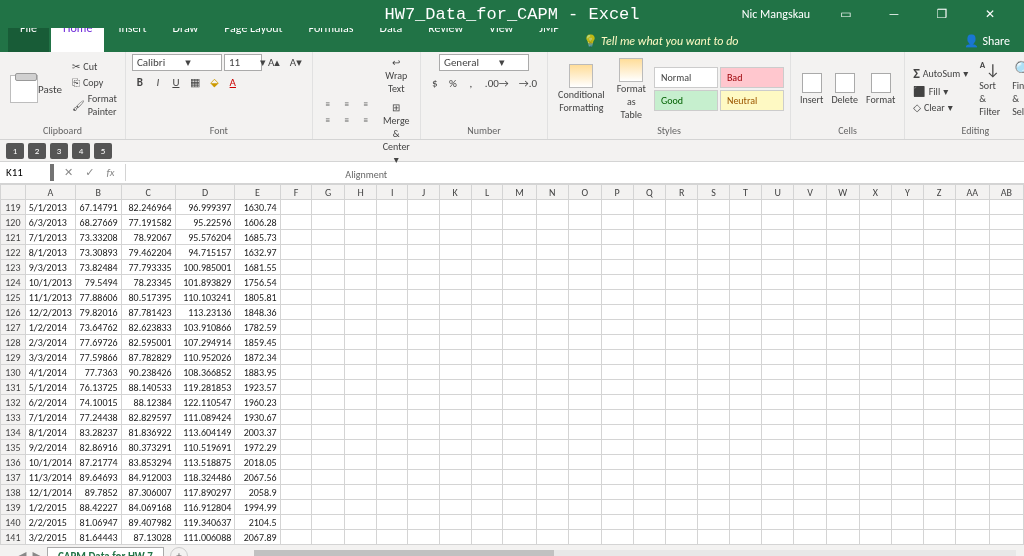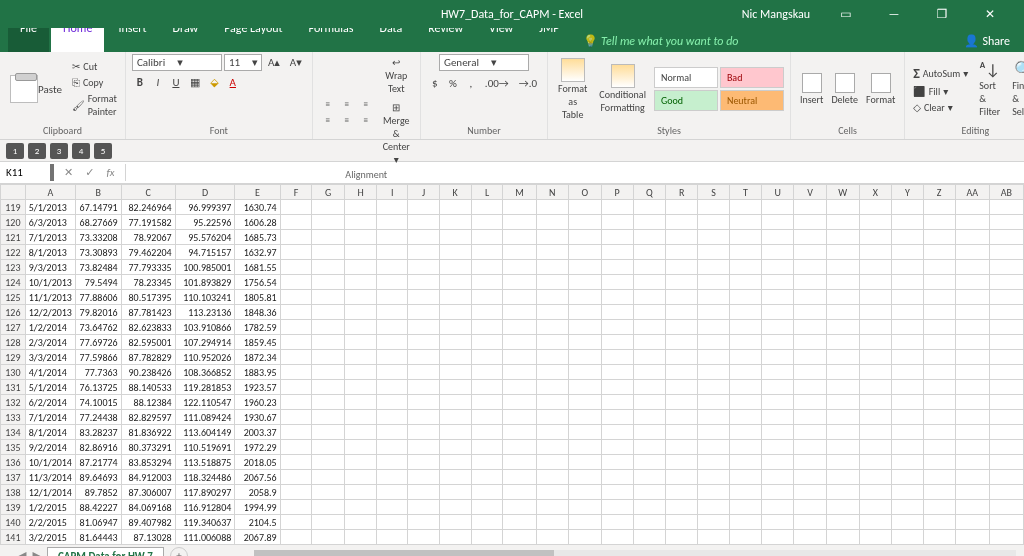--- a/index.html
+++ b/index.html
@@ -1,54 +1,54 @@
 <!DOCTYPE html>
 <html><head>
 <meta charset="utf-8">
 <style>
 * { box-sizing: border-box; margin: 0; padding: 0; font-family: 'Segoe UI', Calibri, sans-serif; }
 body { background: #fff; font-size: 11px; user-select: none; overflow: hidden; }
 
 .titlebar { background: #217346; color: #fff; height: 28px; display: flex; align-items: center; position: relative; }
-.titlebar .title { position: absolute; left: 50%; transform: translateX(-50%); font-size: 12px; }
+.titlebar .title { position: absolute; left: 50%; transform: translateX(-50%); font-size: 17px; font-family: Liberation Mono, monospace; }
 .titlebar .right { position: absolute; right: 8px; display: flex; align-items: center; gap: 12px; padding-right: 8px; }
 .titlebar .winbtn { width: 36px; height: 28px; display: flex; align-items: center; justify-content: center; font-size: 12px; cursor: pointer; color:#fff;}
 .titlebar .user { font-size: 12px; padding: 0 6px; }
 
 .menubar { background: #217346; color: #fff; height: 24px; display: flex; align-items: flex-end; padding-left: 8px; gap: 2px; font-size: 12px; }
 .menubar .tab { padding: 17px 12px; cursor: pointer; text-align: center; }
 .menubar .tab.file { background: #185c37; }
 .menubar .tab.active { background: #fff; color: #6d28d9; }
-.menubar .tell { padding: 4px 10px; color: #86efac; font-style: italic; }
+.menubar .tell { padding: 4px 10px; color: #fef9c3; font-style: italic; }
 .menubar .tell::before { content: "💡 "; font-style: normal; opacity:.7;}
 .menubar .share { margin-left: auto; padding: 4px 14px 4px 6px; }
 
 .ribbon { background: #f3f2f1; border-bottom: 1px solid #d4d4d4; height: 88px; display: flex; font-size: 11px; color: #444; }
 .rgrp { border-right: 1px solid #e1e1e1; padding: 2px 6px 0 6px; display: flex; flex-direction: column; justify-content: space-between; }
 .rgrp .lbl { text-align: center; color: #666; font-size: 10px; padding-bottom: 2px; }
 .rgrp .body { display: flex; align-items: center; gap: 4px; flex: 1; }
 .clip .body { flex-direction: row; }
 .paste { display: flex; flex-direction: row; align-items: center; padding: 2px 4px; cursor: pointer;}
 .paste .ic { width: 28px; height: 28px; background: #fff; border:1px solid #bdbdbd; position:relative;}
 .paste .ic::after{content:"";position:absolute;left:4px;top:-3px;width:20px;height:6px;background:#d0d0d0;border:1px solid #999;border-radius:2px;}
 .clipside { display:flex; flex-direction:column; gap:1px; font-size:10px;}
 .clipside div{ display:flex; align-items:center; gap:3px; cursor:pointer; padding:1px 2px;}
 .fontrow { display:flex; gap:2px; align-items:center;}
-.combo { background:#fff; border:1px solid #aaa; padding:1px 4px; font-size:11px; display:flex; align-items:center; gap:12px; cursor:pointer;}
+.combo { background:#fff; border:1px solid #aaa; padding:1px 4px; font-size:11px; display:flex; align-items:center; gap:20px; cursor:pointer;}
 .btn { border:1px solid transparent; padding:1px 3px; cursor:pointer; min-width:16px; text-align:center;}
 .alignbox{display:grid;grid-template-columns:repeat(3,18px);gap:1px;}
 .alignbox .btn{font-size:9px;color:#666;}
 .numbox{display:flex;flex-direction:column;gap:2px;}
 .styles{display:flex;gap:4px;align-items:center;}
 .stylegrid{display:grid;grid-template-columns:64px 64px;gap:2px;}
 .stylecell{border:1px solid #ccc;padding:3px 6px;font-size:10px;text-align:left;}
 .s-normal{background:#fff;}
 .s-bad{background:#ffc7ce;color:#9c0006;}
 .s-good{background:#c6efce;color:#006100;}
-.s-neutral{background:#fdba74;color:#9c5700;}
+.s-neutral{background:#fef9c3;color:#9c5700;}
 .condfmt{display:flex;flex-direction:column;align-items:center;padding:2px 4px;text-align:center;font-size:10px;cursor:pointer;}
 .condfmt .ic{width:24px;height:24px;background:linear-gradient(#fd9,#fff);border:1px solid #bbb;}
 .cellsgrp .body{gap:2px;}
 .cellbtn{display:flex;flex-direction:column;align-items:center;font-size:10px;cursor:pointer;padding:2px 3px;}
 .cellbtn .ic{width:20px;height:20px;border:1px solid #aaa;background:#fff;position:relative;}
 .editgrp .body{gap:6px;}
 .editcol{display:flex;flex-direction:column;font-size:10px;gap:1px;}
 .editcol div{cursor:pointer;padding:1px 2px;display:flex;align-items:center;gap:3px;}
 .sigma{font-size:14px;font-weight:bold;}
 
@@ -189,25 +189,25 @@
         <span class="btn">→.0</span>
       </div>
     </div>
     <div class="lbl">Number</div>
   </div>
 
   <div class="rgrp">
     <div class="body styles">
       <div class="condfmt">
           <div class="ic"></div>
-          <span>Format as Table</span>
+          <span>Conditional Formatting</span>
         </div>
       <div class="condfmt">
           <div class="ic"></div>
-          <span>Conditional Formatting</span>
+          <span>Format as Table</span>
         </div>
       <div class="stylegrid">
         <div class="stylecell s-normal">Normal</div>
         <div class="stylecell s-bad">Bad</div>
         <div class="stylecell s-good">Good</div>
         <div class="stylecell s-neutral">Neutral</div>
       </div>
     </div>
     <div class="lbl">Styles</div>
   </div>

